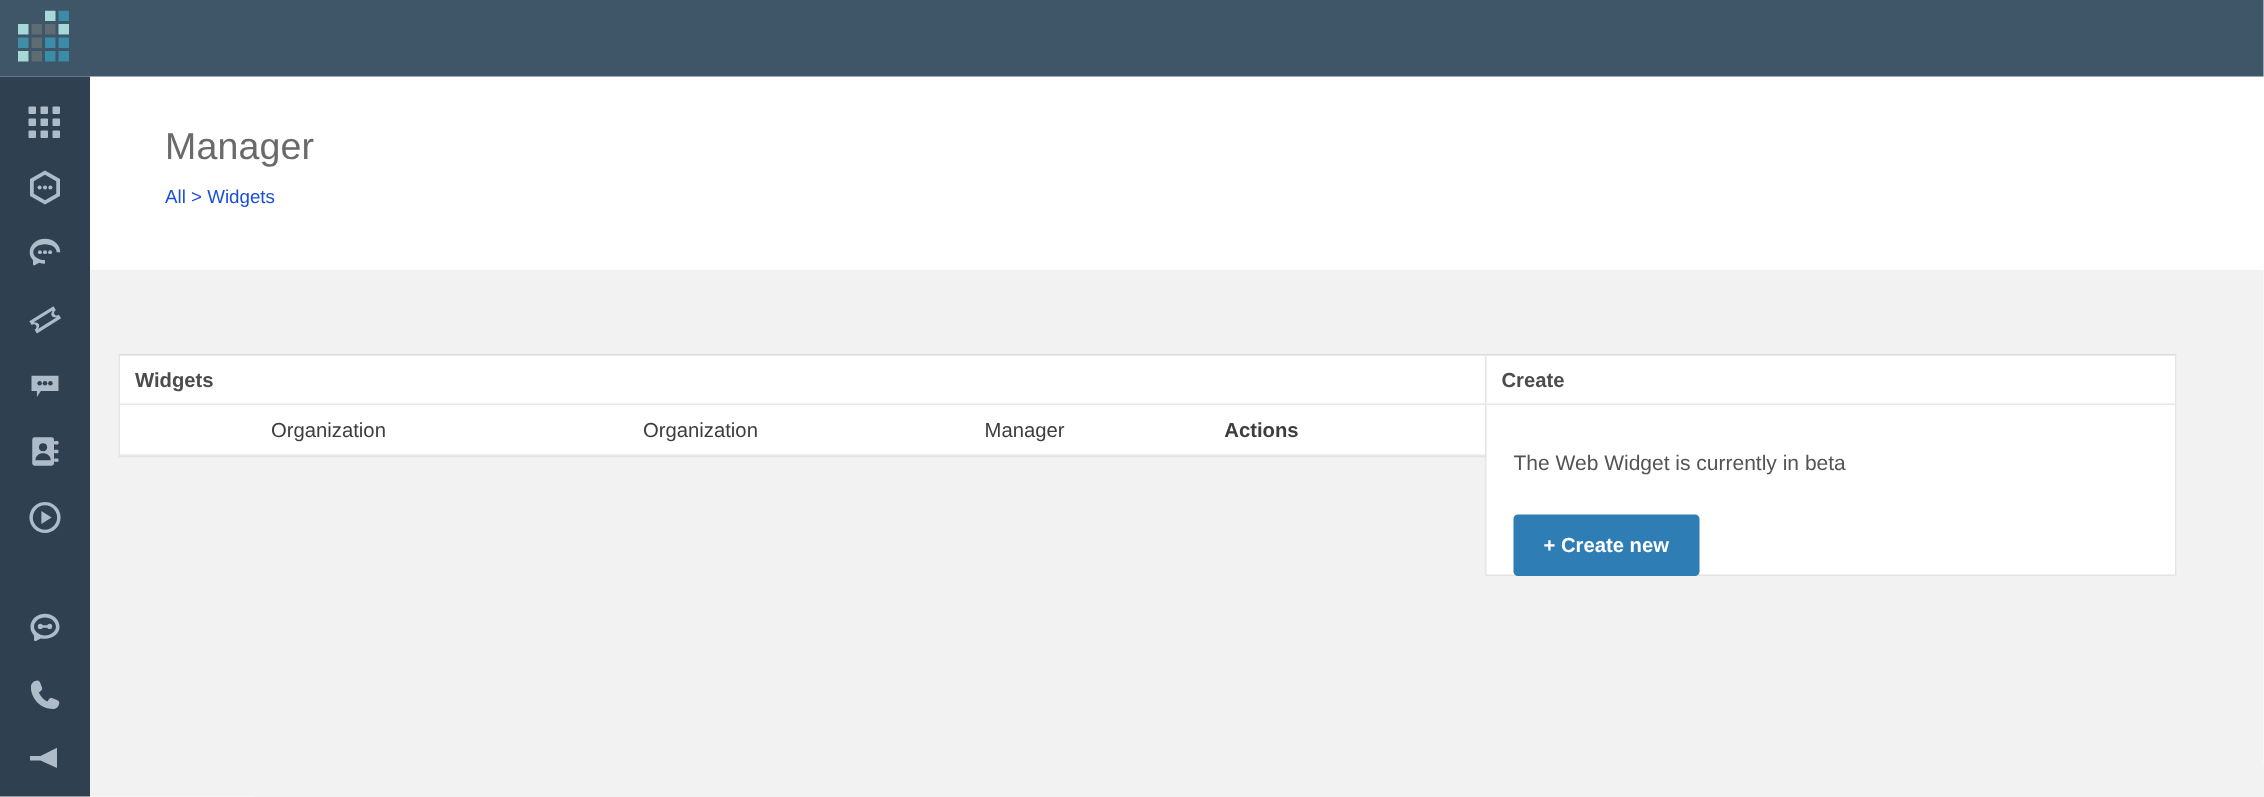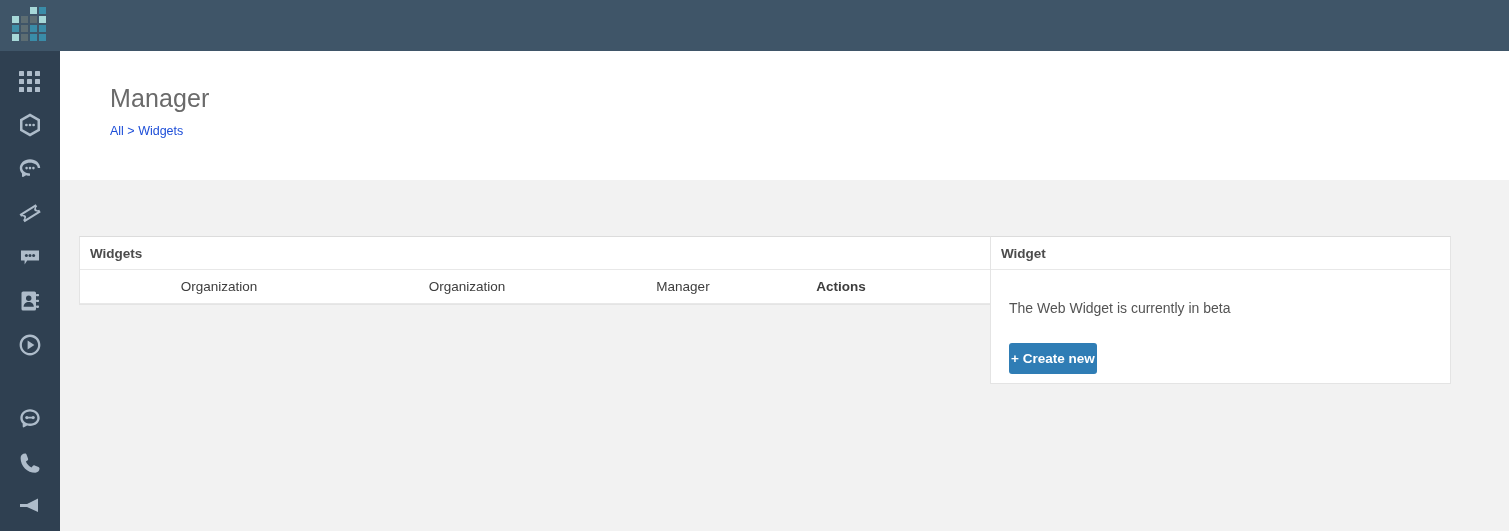--- a/index.html
+++ b/index.html
@@ -102,21 +102,21 @@
     position: absolute; left: 18px; top: 29px;
     font-size: 14px; color: #545454; line-height: 18px;
   }
   .btn-create {
     position: absolute; left: 18px; top: 73px;
     background: #2f7db5;
     border: none; border-radius: 3px;
     color: #ffffff;
     font-family: "Liberation Sans", sans-serif;
     font-size: 13.5px; font-weight: bold;
-    padding: 0 2px; height: 31px;
+    padding: 0 20px; height: 41px;
     line-height: 31px;
     cursor: pointer;
   }
 </style>
 </head>
 <body>
 
 <div class="topbar">
   <div class="logo">
     <svg width="40" height="38" viewBox="0 0 40 38">
@@ -287,21 +287,21 @@
       <span class="th th-org">Organization</span>
       <span class="th th-desc">Organization</span>
       <span class="th th-id">Manager</span>
       <span class="th th-act">Actions</span>
     </div>
     <div class="tbl-body"></div>
   </div>
 
   <div class="card card-manager">
     <div class="card-head">
-      <span class="card-head-title">Widget</span>
+      <span class="card-head-title">Create</span>
     </div>
     <div class="mgr-body">
       <div class="mgr-text">The Web Widget is currently in beta</div>
       <button class="btn-create">+ Create new</button>
     </div>
   </div>
 
 </div>
 
 </body></html>

